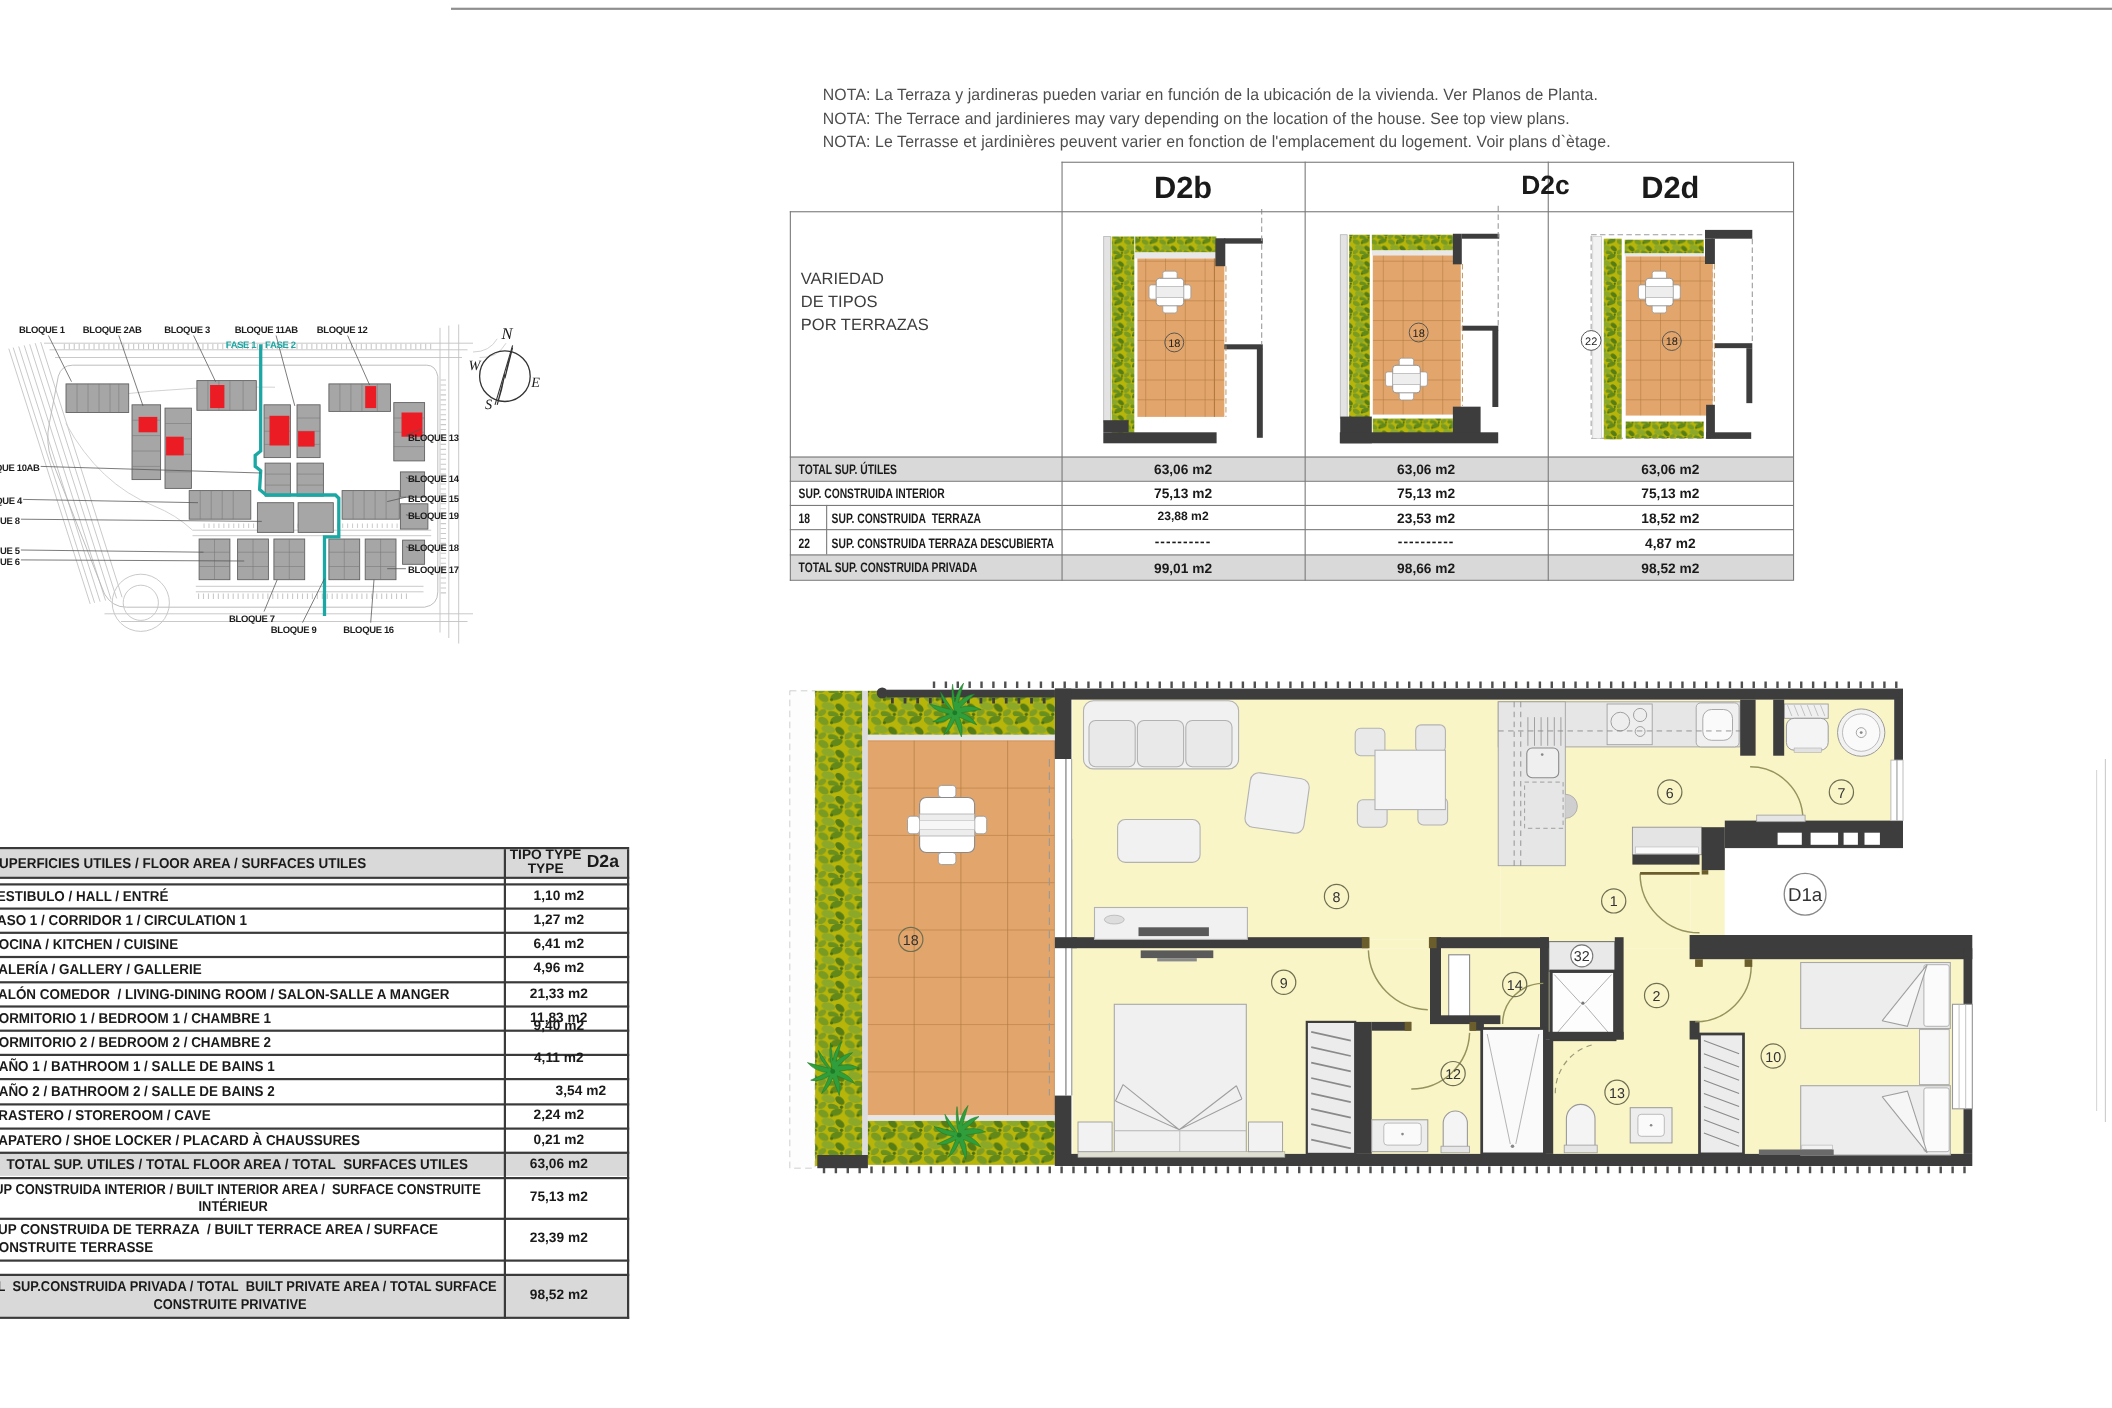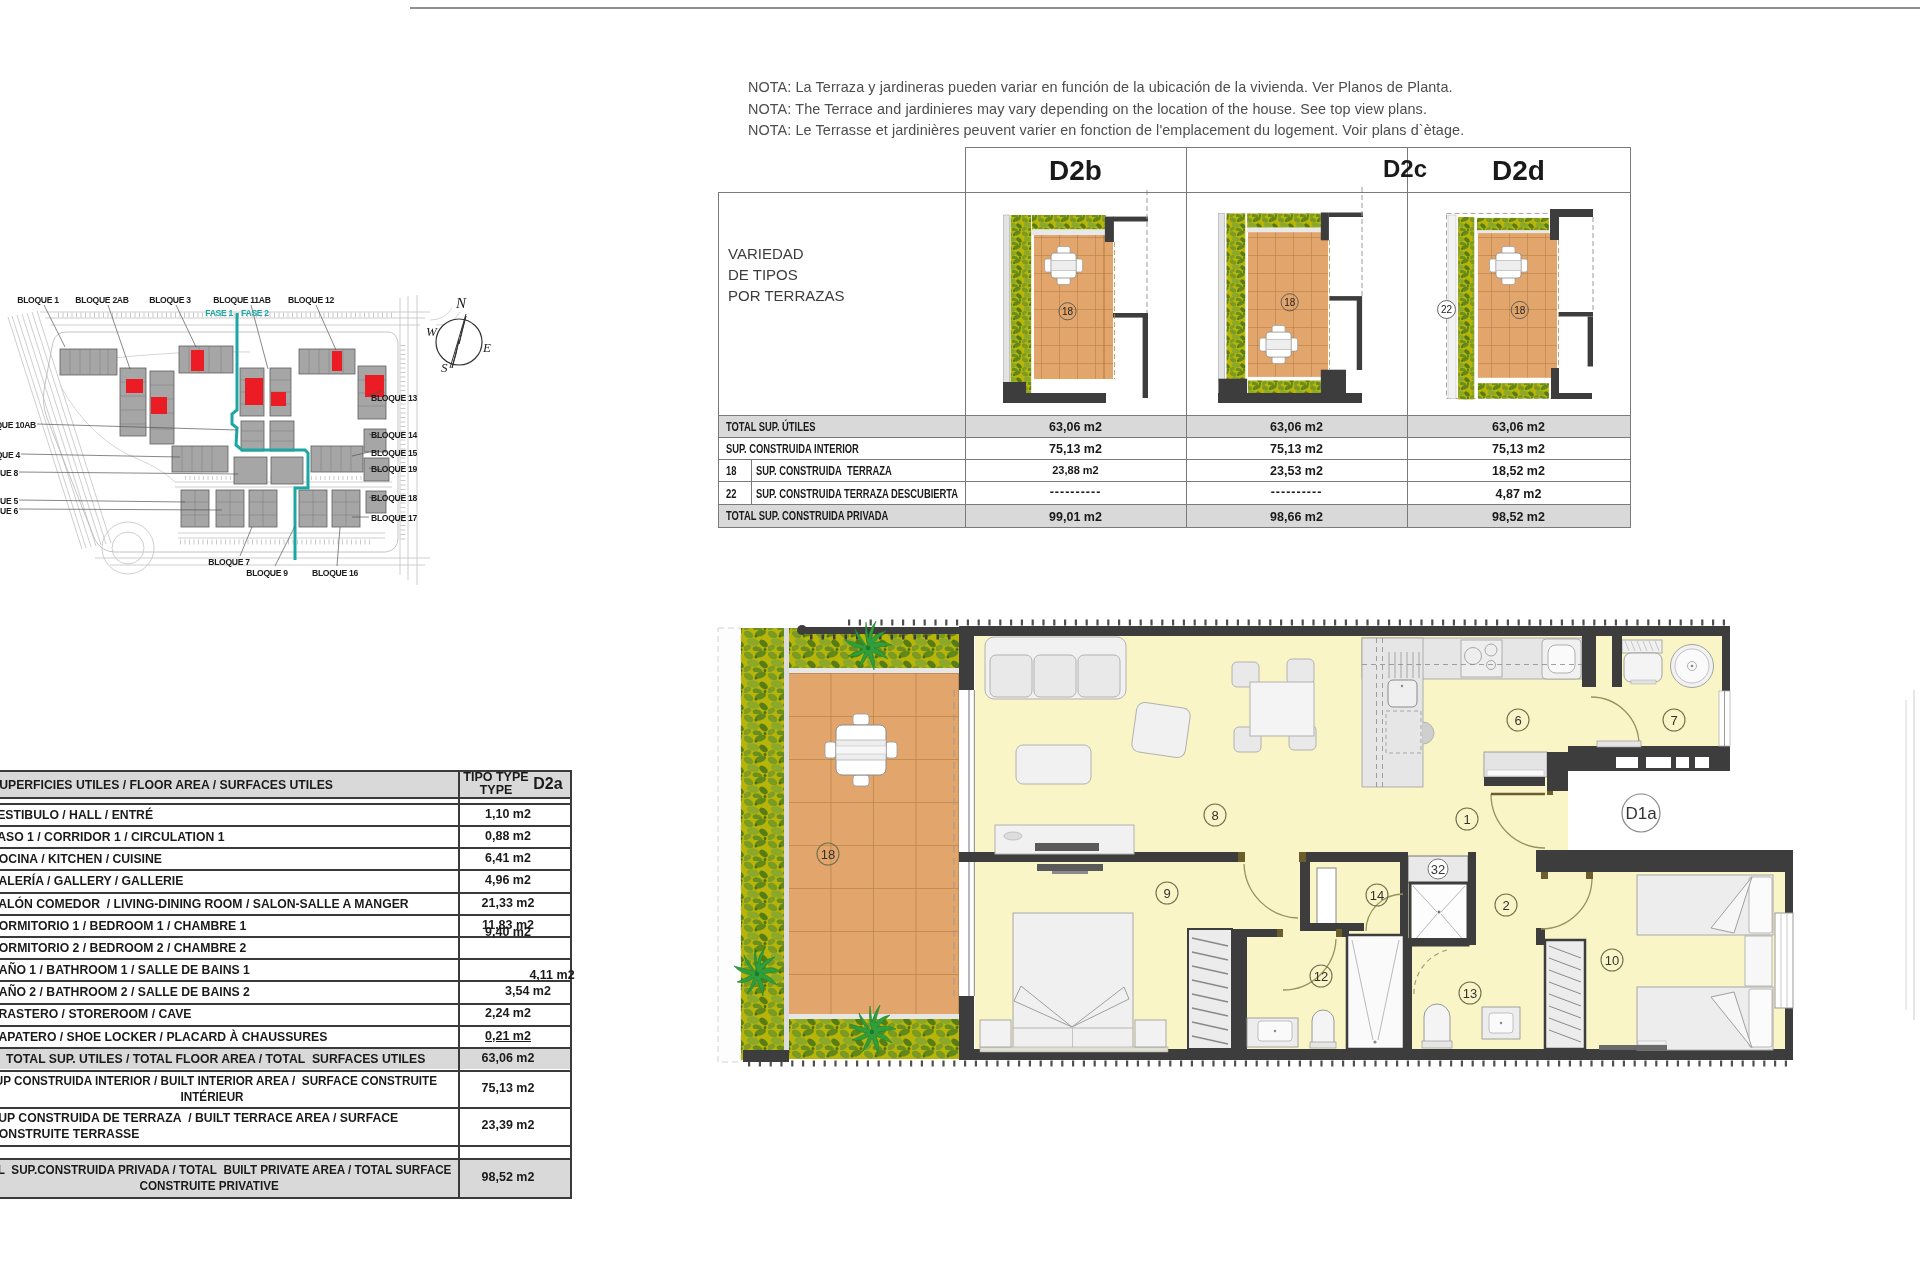--- a/index.html
+++ b/index.html
@@ -218,30 +218,30 @@
   <div class="abs ll" style="left:-10px;top:190px;">BAÑO 1 / BATHROOM 1 / SALLE DE BAINS 1</div>
   <div class="abs ll" style="left:-10px;top:212px;">BAÑO 2 / BATHROOM 2 / SALLE DE BAINS 2</div>
   <div class="abs ll" style="left:-9px;top:234px;">TRASTERO / STOREROOM / CAVE</div>
   <div class="abs ll" style="left:-9px;top:257px;">ZAPATERO / SHOE LOCKER / PLACARD À CHAUSSURES</div>
   <div class="abs ll" style="left:6px;top:279px;">TOTAL SUP. UTILES / TOTAL FLOOR AREA / TOTAL&nbsp; SURFACES UTILES</div>
   <div class="abs" style="left:-38px;top:301px;width:493px;text-align:center;line-height:16px;"><span class="lc">SUP CONSTRUIDA INTERIOR / BUILT INTERIOR AREA /&nbsp; SURFACE CONSTRUITE<br>INTÉRIEUR</span></div>
   <div class="abs" style="left:-10px;top:338px;width:500px;line-height:16px;"><span class="lc2">SUP CONSTRUIDA DE TERRAZA&nbsp; / BUILT TERRACE AREA / SURFACE<br>CONSTRUITE TERRASSE</span></div>
   <div class="abs" style="left:-60px;top:390px;width:517px;text-align:center;line-height:16px;"><span class="lc">TOTAL&nbsp; SUP.CONSTRUIDA PRIVADA / TOTAL&nbsp; BUILT PRIVATE AREA / TOTAL SURFACE<br>CONSTRUITE PRIVATIVE</span></div>
 
   <div class="lt-v" style="top:35px;">1,10 m2</div>
-  <div class="lt-v" style="top:57px;">0,88 m2</div>
+  <div class="lt-v" style="top:57px;">1,27 m2</div>
   <div class="lt-v" style="top:79px;">6,41 m2</div>
   <div class="lt-v" style="top:101px;">4,96 m2</div>
   <div class="lt-v" style="top:124px;">21,33 m2</div>
   <div class="lt-v" style="top:146px;">11,83 m2</div>
   <div class="lt-v" style="top:153px;">9,40 m2</div>
-  <div class="lt-v" style="top:196px;margin-left:44px;">4,11 m2</div>
+  <div class="lt-v" style="top:182px;">4,11 m2</div>
   <div class="lt-v" style="top:212px;margin-left:20px;">3,54 m2</div>
   <div class="lt-v" style="top:234px;">2,24 m2</div>
-  <div class="lt-v" style="top:257px;text-decoration:underline;">0,21 m2</div>
+  <div class="lt-v" style="top:257px;">0,21 m2</div>
   <div class="lt-v" style="top:279px;">63,06 m2</div>
   <div class="lt-v" style="top:309px;">75,13 m2</div>
   <div class="lt-v" style="top:346px;">23,39 m2</div>
   <div class="lt-v" style="top:398px;">98,52 m2</div>
 </div>
 
 <svg class="abs" id="siteplan" style="left:0;top:290px;" width="500" height="330" viewBox="0 0 500 330">
   <g stroke="#c2c2c2" stroke-width="0.8" fill="none">
 
     <line x1="12" y1="26" x2="86" y2="258"></line>

